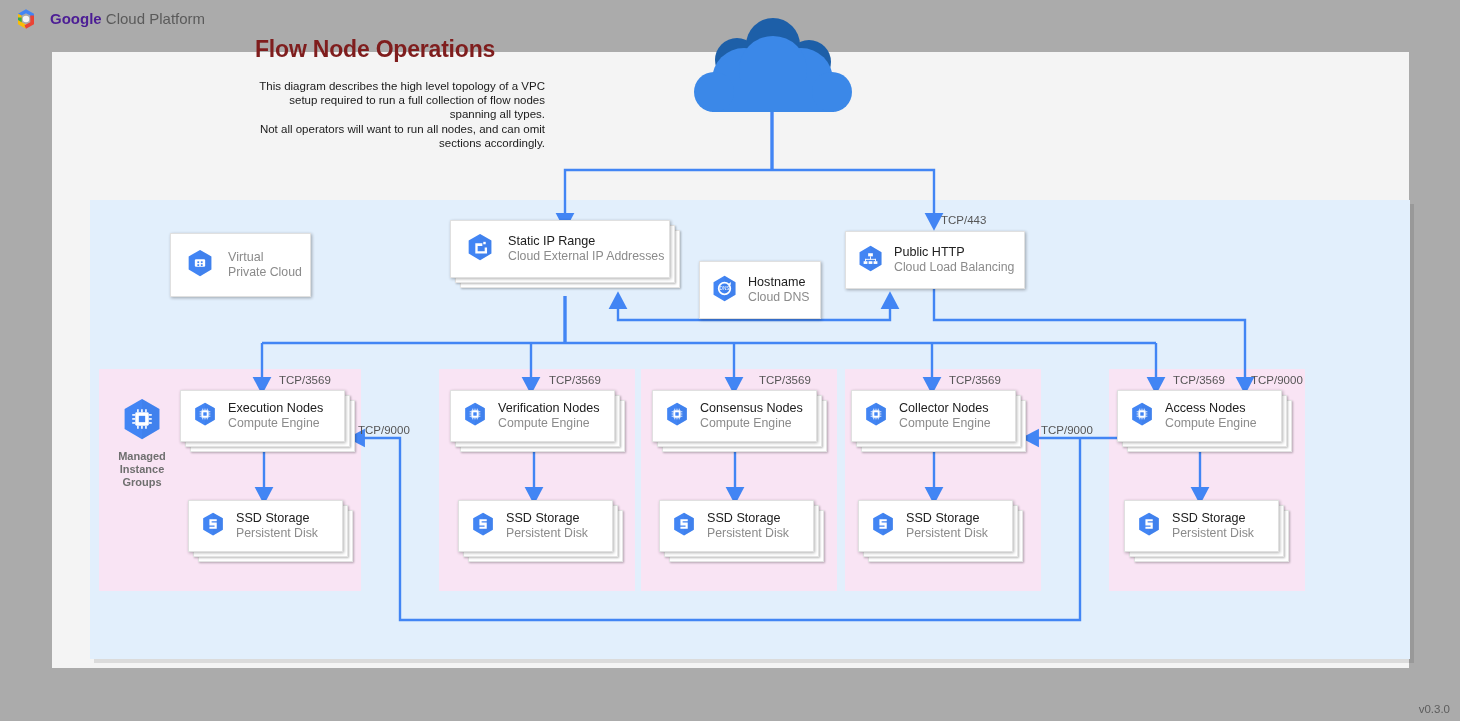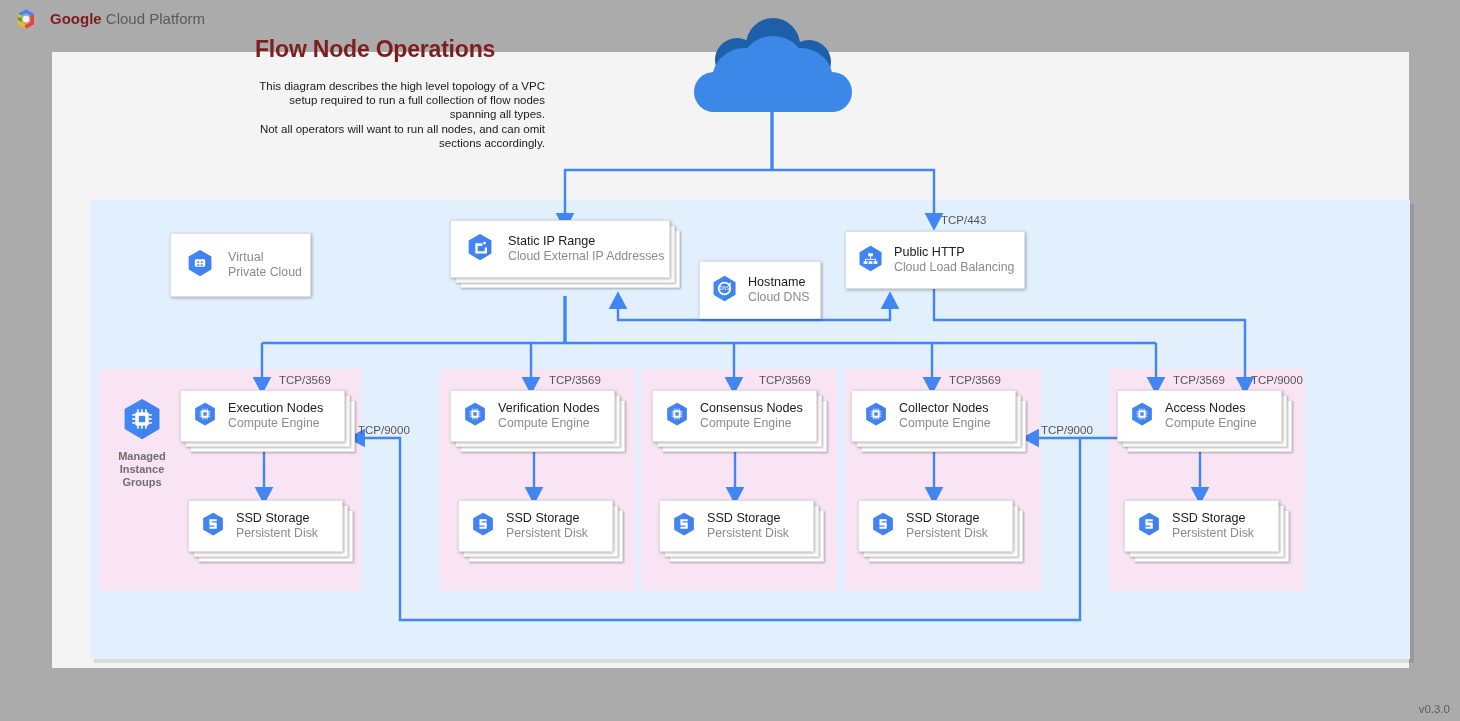--- a/index.html
+++ b/index.html
@@ -15,21 +15,21 @@
 
   
   .brandbar {
     position: absolute; left: 0; top: 0; width: 1460px; height: 36px;
   }
   .brand-logo { position: absolute; left: 14px; top: 7px; width: 24px; height: 24px; }
   .brand-text {
     position: absolute; left: 50px; top: 10px;
     font-size: 15px; color: #5a5a5a; white-space: nowrap;
   }
-  .brand-text b { color: #7f1d1d; font-weight: bold; }
+  .brand-text b { color: #4c1d95; font-weight: bold; }
 
   
   .canvas {
     position: absolute; left: 52px; top: 52px;
     width: 1357px; height: 616px;
     background: #f4f4f4;
   }
 
   
   .doc-title {

